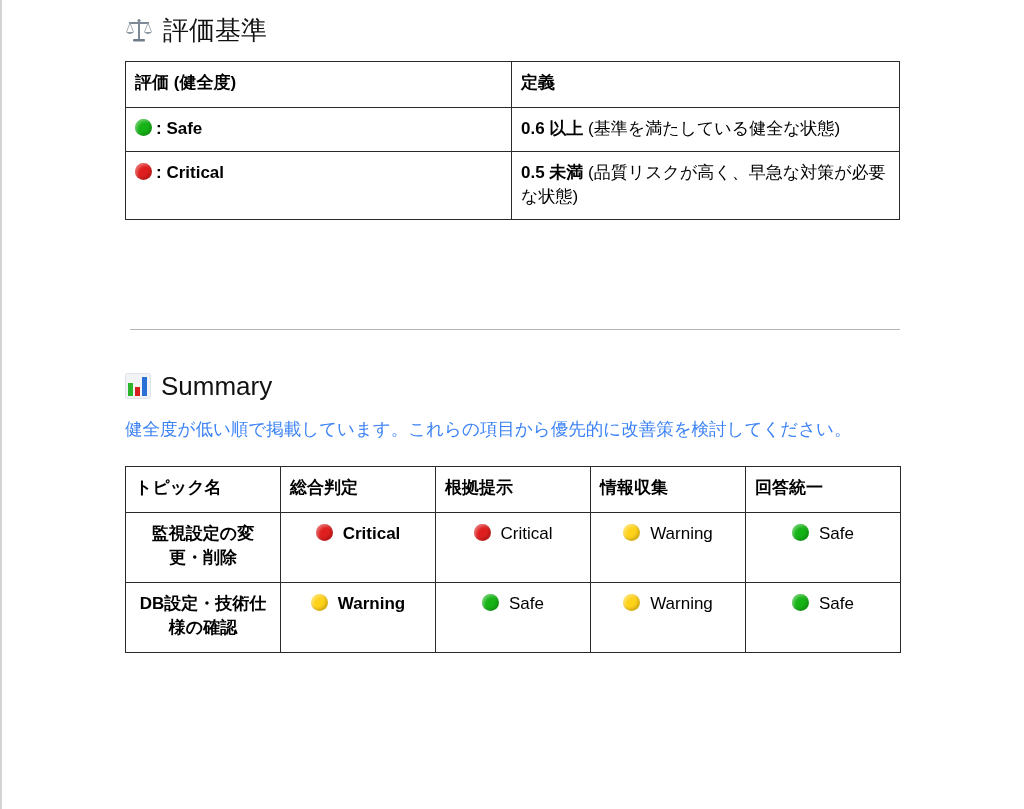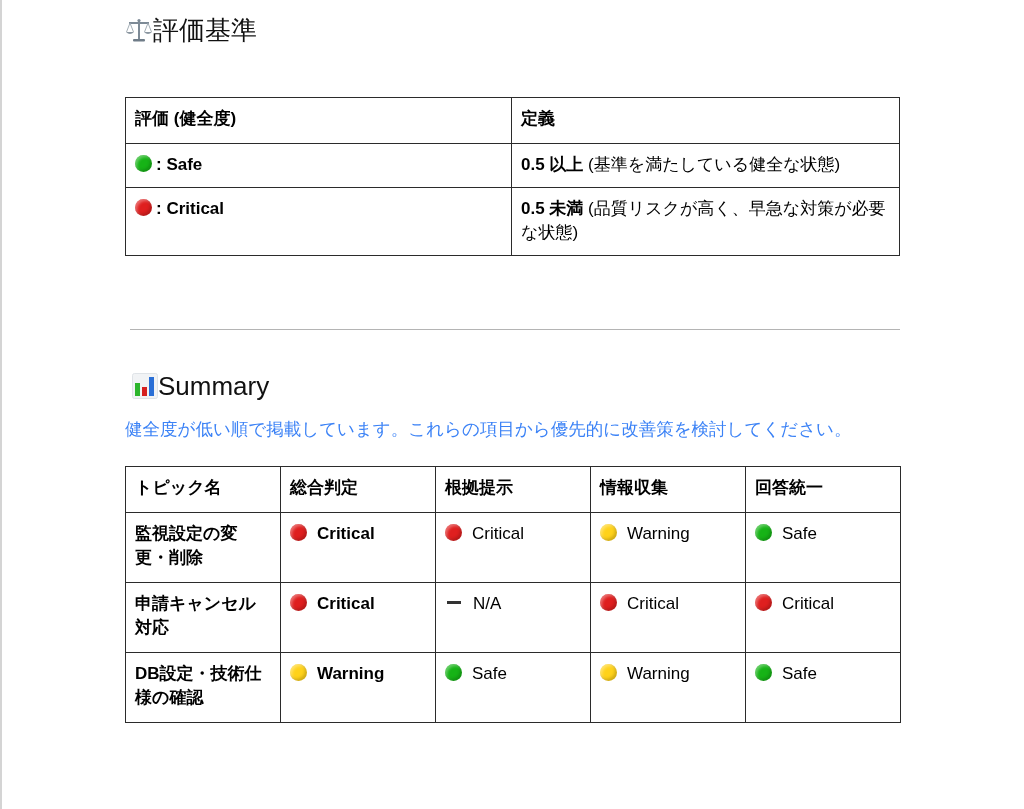--- a/index.html
+++ b/index.html
@@ -5,53 +5,53 @@
     html, body { margin:0; padding:0; }
     body {
       width:1024px; height:809px; overflow:hidden; background:#ffffff;
       font-family:"Liberation Sans","DejaVu Sans",sans-serif; color:#000;
       position:relative;
     }
     .left-edge { position:absolute; left:0; top:0; width:2px; height:809px; background:#d4d4d4; }
     .content { position:absolute; left:125px; top:0; width:774px; }
     h2.section-title {
       margin:0; font-weight:normal; font-size:26px; line-height:32px;
-      display:flex; align-items:center; color:#111;
+      display:flex; align-items:center; gap:10px; color:#111;
     }
     .title1 { position:absolute; top:14px; left:0; }
-    .title2 { position:absolute; top:370px; left:7px; }
+    .title2 { position:absolute; top:370px; left:0; }
     .icon-scale { width:28px; height:28px; display:inline-block; }
     .icon-chart { width:26px; height:26px; display:inline-block; }
     table { border-collapse:collapse; table-layout:fixed; position:absolute; left:0; }
     td, th {
       border:1.5px solid #2b2b2b; vertical-align:top; text-align:left;
       font-size:17px; line-height:24px; padding:10px 9px 10px 9px;
     }
     th { font-weight:bold; }
-    .t1 { top:61px; width:774px;margin-top:36px; }
+    .t1 { top:61px; width:774px; }
     .t1 .c1 { width:386px; }
     .t1 .c2 { width:388px; }
     .t1 thead th { height:24px; padding-top:9px; padding-bottom:12px; }
     .t1 tbody tr.r1 td { height:24px; padding-top:9px; padding-bottom:10px; }
     .t1 tbody tr.r2 td, .t1 tbody tr.r3 td { height:48px; padding-top:9px; padding-bottom:10px; }
     .dot {
       display:inline-block; width:17px; height:17px; border-radius:50%;
       vertical-align:-2px; box-shadow: inset -2px -2px 3px rgba(0,0,0,0.18), inset 2px 2px 3px rgba(255,255,255,0.35);
     }
     .dot.green { background:#16b316; }
     .dot.yellow { background:#ffd21a; }
     .dot.red { background:#df1f1f; }
     .dash { display:inline-block; width:14px; height:3px; background:#333; vertical-align:5px; margin:0 2px 0 2px; }
     .bold { font-weight:bold; }
     hr.divider { position:absolute; top:329px; left:5px; width:770px; border:0; border-top:1.5px solid #b4b4b4; margin:0; }
     .desc { position:absolute; top:417px; left:0; font-size:17.5px; line-height:24px; color:#3b82f6; white-space:nowrap; }
     .t2 { top:466px; width:774px; }
     .t2 th, .t2 td { padding:10px 9px 11px 9px; }
     .t2 thead th { height:24px; padding-top:9px; padding-bottom:12px; }
-    .t2 tbody td { height:48px; padding-top:9px; padding-bottom:12px; }
+    .t2 tbody td { height:48px; padding-top:9px; padding-bottom:12px;text-align:center; }
     .t2 .col-topic { width:155px; }
     .t2 .col-s { width:155px; }
     .t2 .col-last { width:155px; }
     .topic { font-weight:bold; }
     .status { white-space:nowrap; }
     .status .lbl { margin-left:10px;margin-top:33px; }
     .status.strong .lbl { font-weight:bold; }
     .legend-lbl { margin-left:4px; }
   </style>
 </head>
@@ -89,21 +89,21 @@
         <th>評価 (健全度)</th>
         <th>定義</th>
       </tr>
     </thead>
     <tbody>
       <tr class="r1">
         <td>
           <span class="dot green"></span><span class="bold legend-lbl">: Safe</span>
         </td>
         <td>
-          <span class="bold">0.5 以上</span><span> (基準を満たしている健全な状態)</span>
+          <span class="bold">0.6 以上</span><span> (基準を満たしている健全な状態)</span>
         </td>
       </tr>
       <tr class="r3">
         <td>
           <span class="dot red"></span><span class="bold legend-lbl">: Critical</span>
         </td>
         <td>
           <span class="bold">0.5 未満</span><span> (品質リスクが高く、早急な対策が必要な状態)</span>
         </td>
       </tr>
@@ -145,27 +145,20 @@
     </thead>
     <tbody id="summary-body">
         <tr>
           <td class="topic">監視設定の変更・削除</td>
           <td><span class="status strong"><span class="dot red"></span><span class="lbl">Critical</span></span></td>
           <td><span class="status"><span class="dot red"></span><span class="lbl">Critical</span></span></td>
           <td><span class="status"><span class="dot yellow"></span><span class="lbl">Warning</span></span></td>
           <td><span class="status"><span class="dot green"></span><span class="lbl">Safe</span></span></td>
         </tr>
         <tr>
-          <td class="topic">申請キャンセル対応</td>
-          <td><span class="status strong"><span class="dot red"></span><span class="lbl">Critical</span></span></td>
-          <td><span class="status"><span class="dash"></span><span class="lbl">N/A</span></span></td>
-          <td><span class="status"><span class="dot red"></span><span class="lbl">Critical</span></span></td>
-          <td><span class="status"><span class="dot red"></span><span class="lbl">Critical</span></span></td>
-        </tr>
-        <tr>
           <td class="topic">DB設定・技術仕様の確認</td>
           <td><span class="status strong"><span class="dot yellow"></span><span class="lbl">Warning</span></span></td>
           <td><span class="status"><span class="dot green"></span><span class="lbl">Safe</span></span></td>
           <td><span class="status"><span class="dot yellow"></span><span class="lbl">Warning</span></span></td>
           <td><span class="status"><span class="dot green"></span><span class="lbl">Safe</span></span></td>
         </tr>
       </tbody>
   </table>
 
 </div>

